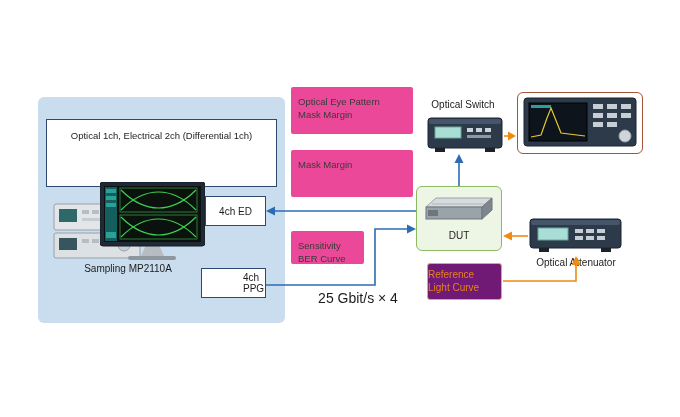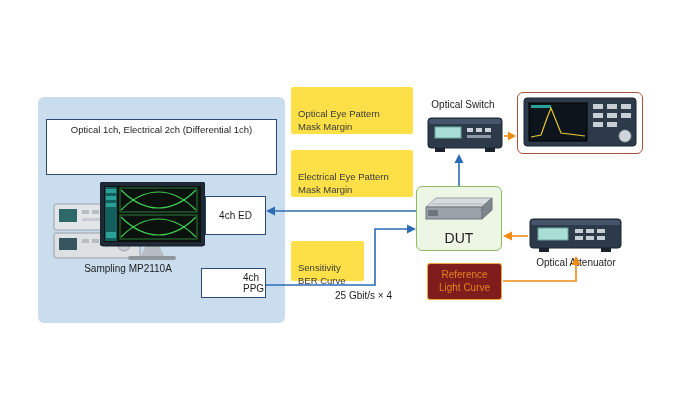--- a/index.html
+++ b/index.html
@@ -2,52 +2,52 @@
 <html><head>
 <meta charset="utf-8">
 <style>
   * { margin:0; padding:0; box-sizing:border-box; }
   body { background:#ffffff; font-family:"Liberation Sans", sans-serif; }
   .canvas { position:relative; width:680px; height:417px; background:#ffffff; overflow:hidden; }
   .abs { position:absolute; }
 
   .blue-panel { left:38px; top:97px; width:247px; height:226px; background:#c9ddee; border-radius:6px; }
 
-  .modes-box { left:46px; top:119px; width:231px; height:56px; background:#ffffff;
+  .modes-box { left:46px; top:119px; width:231px; height:68px; background:#ffffff;
     border:1px solid #2c4a6e; font-size:9.5px; line-height:14.5px; text-align:center;
-    color:#1c1c1c; padding-top:3px; }
+    color:#1c1c1c; padding-top:9px; }
 
   .small-box { background:#ffffff; border:1px solid #2c4a6e; display:flex; align-items:center;
     justify-content:center; font-size:10px; color:#1c1c1c; }
-  .ed-box  { left:205px; top:196px; width:61px; height:39px; }
+  .ed-box  { left:205px; top:196px; width:61px; height:30px; }
   .ppg-box { left:201px; top:268px; width:65px; height:30px;padding-left:41px; }
 
-  .note { background:#fde047; color:#3a3a3a; font-size:9.5px; line-height:13px;
-    padding:20px 7px; border-radius:2px; }
+  .note { background:#ec4899; color:#3a3a3a; font-size:9.5px; line-height:13px;
+    padding:8px 7px; border-radius:2px; }
   .note-optical    { left:291px; top:87px;  width:122px; height:47px; }
   .note-electrical { left:291px; top:150px; width:122px; height:47px; }
-  .note-sens       { left:291px; top:231px; width:73px;  height:33px;margin-top:10px; }
+  .note-sens       { left:291px; top:231px; width:73px;  height:33px; }
 
   .dev-label { font-size:10px; color:#1c1c1c; text-align:center; line-height:12.5px; }
   .bert-label   { left:42px;  top:263px; width:172px; }
   .switch-label { left:420px; top:99px;  width:86px;  }
   .osa-label    { left:508px; top:157px; width:144px; }
   .att-label    { left:518px; top:257px; width:116px; }
-  .bitrate      { left:292px; top:290px; width:100px; font-size:10px; color:#1c1c1c; text-align:right; }
+  .bitrate      { left:308px; top:290px; width:100px; font-size:14px; color:#1c1c1c; text-align:center; }
 
   .osa-frame { left:517px; top:92px; width:126px; height:62px;
     border:1.5px solid #a8523a; border-radius:6px; }
 
   .dut-box { left:416px; top:186px; width:86px; height:65px; background:#edf5e5;
     border:1px solid #8cba62; border-radius:6px; text-align:center; }
-  .dut-box .dut-name { font-size:14px; color:#1c1c1c; margin-top:2px; }
-
-  .ls-box { left:427px; top:263px; width:75px; height:37px; background:#7f1d1d;
+  .dut-box .dut-name { font-size:10px; color:#1c1c1c; margin-top:2px; }
+
+  .ls-box { left:427px; top:263px; width:75px; height:37px; background:#701a75;
     border:1.5px solid #f3a73c; border-radius:3px; display:flex; flex-direction:column;
-    align-items:center; justify-content:center; font-size:10px; line-height:12.5px;
+    align-items:flex-start; justify-content:center; font-size:10px; line-height:12.5px;
     color:#e6821e; text-align:center; }
 
   .ill-stack   { left:52px;  top:202px; }
   .ill-monitor { left:100px; top:182px; }
   .ill-switch  { left:427px; top:114px; }
   .ill-osa     { left:523px; top:96px;  }
   .ill-att     { left:529px; top:216px; }
 
   .arrow-layer { left:0; top:0; width:680px; height:417px; pointer-events:none; }
 </style>
@@ -99,21 +99,20 @@
   <div class="abs dev-label bert-label">Sampling MP2110A</div>
 
   <div class="abs small-box ed-box">4ch ED</div>
   <div class="abs small-box ppg-box">4ch PPG</div>
 
   <div class="abs note note-optical">
     <div>Optical Eye Pattern</div>
     <div>Mask Margin</div>
   </div>
   <div class="abs note note-electrical">
-    <div>Electrical Eye Pattern</div>
     <div>Mask Margin</div>
   </div>
   <div class="abs note note-sens">
     <div>Sensitivity</div>
     <div>BER Curve</div>
   </div>
 
   <div class="abs dev-label switch-label">Optical Switch</div>
   <svg class="abs ill-switch" width="76" height="40" viewBox="0 0 76 40">
     <rect x="1" y="4" width="74" height="30" rx="3" fill="#2d3a4a" stroke="#1c2734"></rect>

